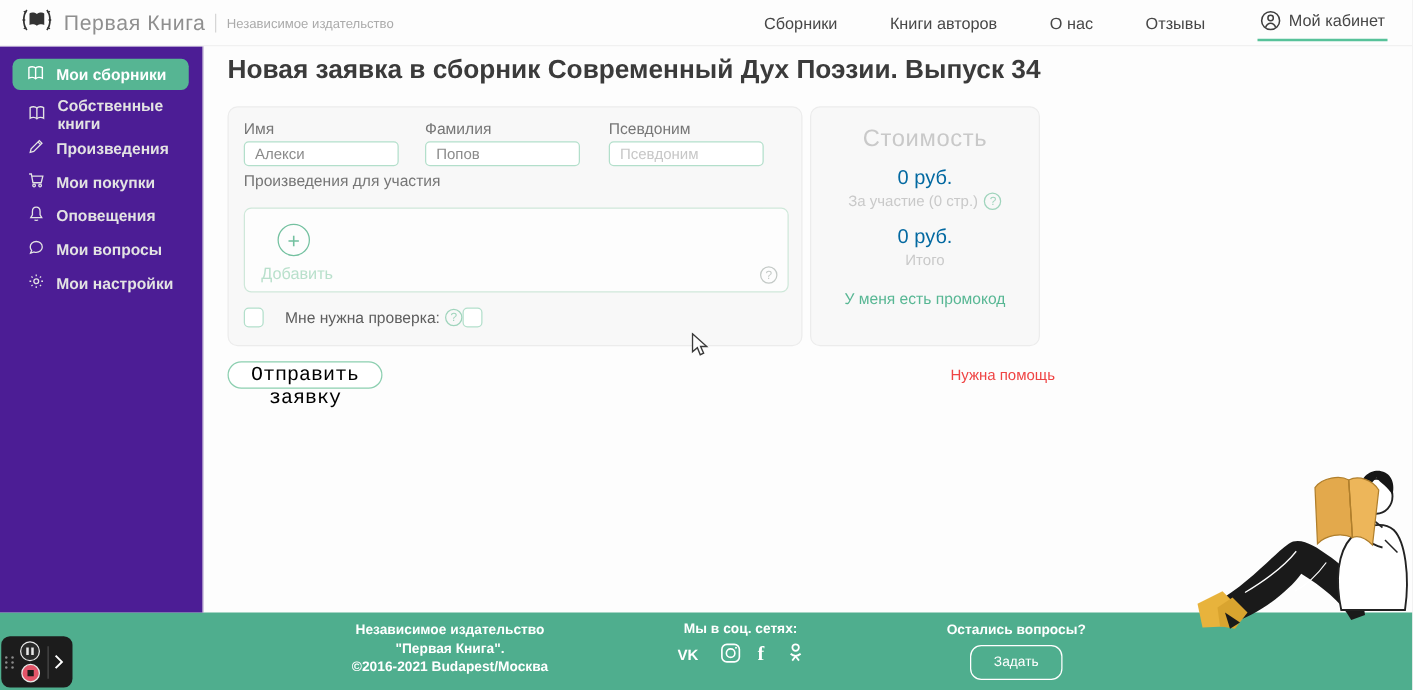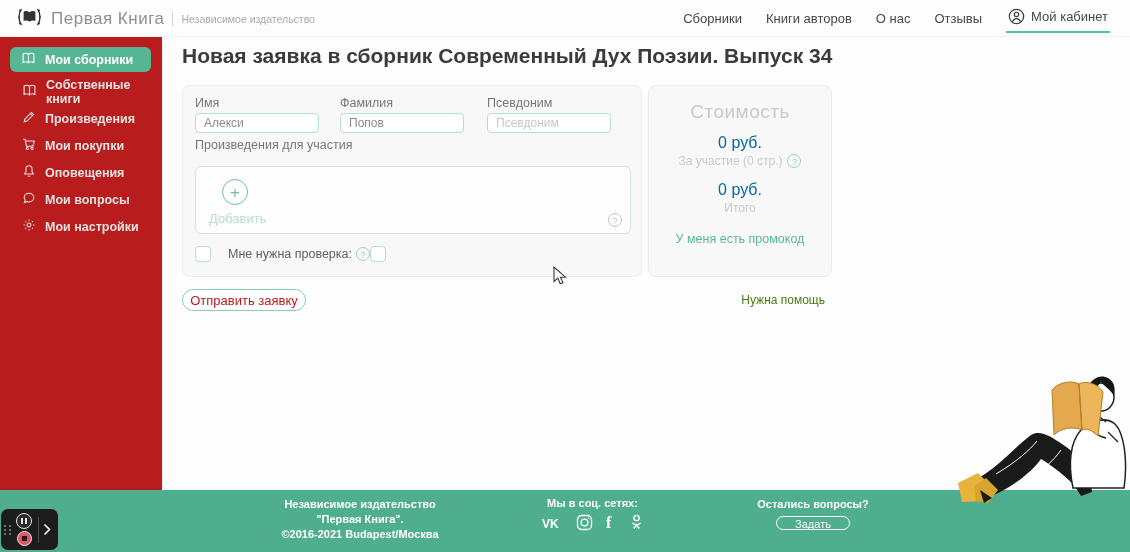--- a/index.html
+++ b/index.html
@@ -6,27 +6,27 @@
   html,body { margin:0; padding:0; background:#e9e9e9; }
   body { font-family:"Liberation Sans", sans-serif; }
   .page { position:relative; width:1130px; height:552px; background:#fdfdfd; overflow:hidden; }
 
   
   .header { position:absolute; top:0; left:0; width:100%; height:37px; background:#fdfdfd; border-bottom:1px solid #f1f1f1; z-index:4; }
   .brand { position:absolute; left:16px; top:0; height:37px; display:flex; align-items:center; gap:8px; }
   .brand-name { font-size:17px; color:#8f8f8f; letter-spacing:.5px; }
   .brand-sep { width:1px; height:15px; background:#d6d6d6; }
   .brand-tagline { font-size:10.5px; color:#ababab; }
-  .nav { position:absolute; right:20px; top:0; height:37px; display:flex; align-items:center; gap:24px; }
+  .nav { position:absolute; right:20px; top:0; height:37px; display:flex; align-items:center; gap:42px; }
   .nav a { font-size:13px; color:#474747; text-decoration:none; cursor:pointer; }
   .account { display:flex; align-items:center; gap:6px; padding:4px 2px 6px; border-bottom:2px solid #57c29a; color:#3f3f3f; }
   .account svg { display:block; }
 
   
-  .sidebar { position:absolute; top:37px; left:0; width:163px; bottom:62px; background:#b91c1c; border-right:1px solid #f2f2f2; z-index:2; }
+  .sidebar { position:absolute; top:37px; left:0; width:163px; bottom:62px; background:#4c1d95; border-right:1px solid #f2f2f2; z-index:2; }
   .side-item { display:flex; align-items:center; gap:9px; height:27px; padding-left:22px; font-size:12.5px; font-weight:700; color:#e3e3e3; cursor:pointer; }
   .side-item svg { flex:0 0 auto; }
   .side-item.active { background:#56b593; color:#fff; border-radius:6px; margin:10px 11px 6px 10px; height:25px; padding-left:11px; }
 
   
   .main-title { position:absolute; left:182px; top:44px; margin:0; font-size:21px; font-weight:700; color:#3b3b3b; z-index:2; }
 
   .form-card { position:absolute; left:182px; top:85px; width:460px; height:192px; background:#f8f8f8; border:1px solid #ececec; border-radius:8px; z-index:2; }
   .field { position:absolute; width:124px; }
   .field label { display:block; font-size:12.5px; color:#767676; margin-bottom:3px; }
@@ -51,36 +51,36 @@
   .q2 { margin-left:4px; }
   .cb2 { margin-left:6px; }
 
   .cost-card { position:absolute; left:648px; top:85px; width:184px; height:192px; background:#f8f8f8; border:1px solid #ececec; border-radius:8px; text-align:center; z-index:2; }
   .cost-title { margin-top:15px; font-size:19px; color:#c9c9c9; letter-spacing:.5px; }
   .cost-amount { margin-top:11px; font-size:16px; font-weight:400; color:#0369a1; }
   .cost-caption { margin-top:2px; font-size:12px; color:#c9c9c9; display:flex; align-items:center; justify-content:center; gap:5px; }
   .cost-amount.second { margin-top:13px; }
   .promo-link { display:inline-block; margin-top:17px; font-size:12.5px; color:#58b794; text-decoration:none; cursor:pointer; }
 
-  .submit-btn { position:absolute; left:182px; top:289px; width:124px; height:22px; background:#fff; border:1px solid #8ccfb0; border-radius:11px; color:#b91c1c; font-family:Liberation Sans, sans-serif; font-size:13px; cursor:pointer; z-index:2; }
-  .help-link { position:absolute; right:305px; top:293px; font-size:12px; color:#4d7c0f; text-decoration:none; z-index:2; }
+  .submit-btn { position:absolute; left:182px; top:289px; width:124px; height:22px; background:#fff; border:1px solid #8ccfb0; border-radius:11px; color:#000000; font-family:Liberation Mono, monospace; font-size:16px; cursor:pointer; z-index:2; }
+  .help-link { position:absolute; right:286px; top:293px; font-size:12px; color:#ef4444; text-decoration:none; z-index:2; }
 
   
   .illustration { position:absolute; right:0; top:370px; width:190px; height:145px; z-index:3; pointer-events:none; }
 
   
   .footer { position:absolute; left:0; bottom:0; width:100%; height:62px; background:#4fae8e; color:#fff; z-index:1; }
   .f-company { position:absolute; left:235px; top:7px; width:250px; text-align:center; font-size:11px; font-weight:700; line-height:15px; }
   .f-social { position:absolute; left:520px; top:7px; width:145px; text-align:center; }
   .f-social-label { font-size:11px; font-weight:700; }
   .f-icons { margin-top:5px; display:flex; justify-content:center; align-items:center; gap:13px; }
   .f-icons span { display:inline-flex; cursor:pointer; }
   .f-questions { position:absolute; left:748px; top:8px; width:130px; text-align:center; }
   .f-q-label { font-size:11px; font-weight:700; }
-  .ask-btn { margin-top:6px; width:74px; height:14px; background:transparent; border:1px solid #fff; border-radius:9px; color:#fff; font-family:"Liberation Sans",sans-serif; font-size:11px; cursor:pointer; }
+  .ask-btn { margin-top:6px; width:74px; height:28px; background:transparent; border:1px solid #fff; border-radius:9px; color:#fff; font-family:"Liberation Sans",sans-serif; font-size:11px; cursor:pointer; }
 
   
   .recorder { position:absolute; left:1px; bottom:2px; width:57px; height:41px; background:#1c1c1c; border-radius:7px; display:flex; align-items:center; z-index:5; }
   .drag-dots { width:10px; margin-left:3px; display:grid; grid-template-columns:repeat(2,3px); grid-gap:2px; }
   .drag-dots i { width:2px; height:2px; border-radius:50%; background:#8a8a8a; }
   .rec-col { display:flex; flex-direction:column; align-items:center; gap:2px; margin-left:2px; }
   .pause-btn { width:16px; height:16px; border:1.5px solid #e8e8e8; border-radius:50%; background:#2a2a2a; display:flex; align-items:center; justify-content:center; gap:2px; cursor:pointer; }
   .pause-btn i { width:2px; height:6px; background:#e8e8e8; }
   .stop-btn { width:15px; height:15px; border:1.5px solid #e8e8e8; border-radius:50%; background:#e25468; display:flex; align-items:center; justify-content:center; cursor:pointer; }
   .stop-btn i { width:5px; height:5px; background:#1b1b1b; }

